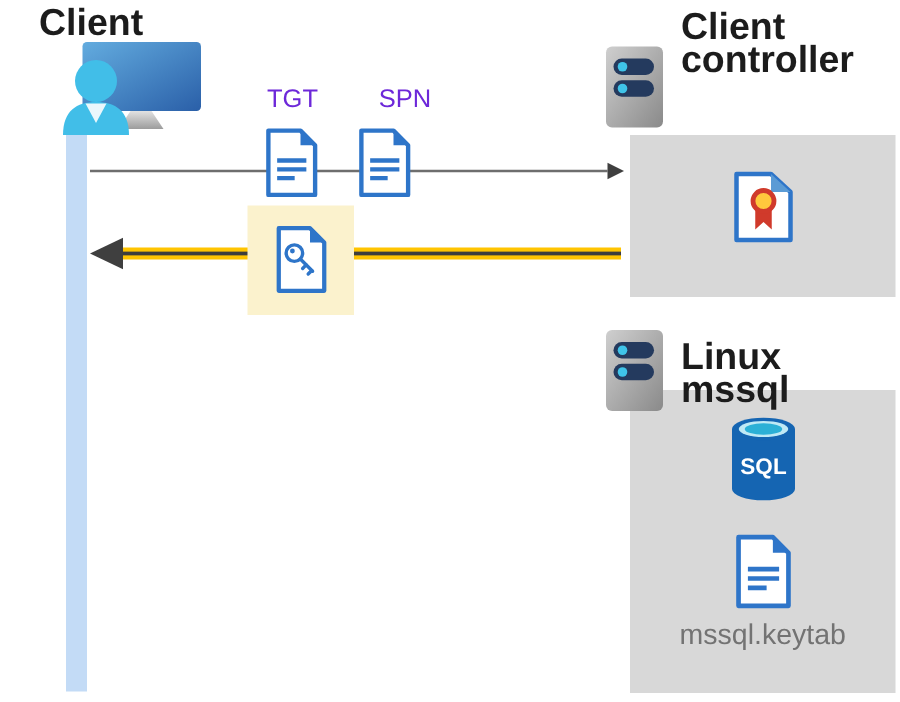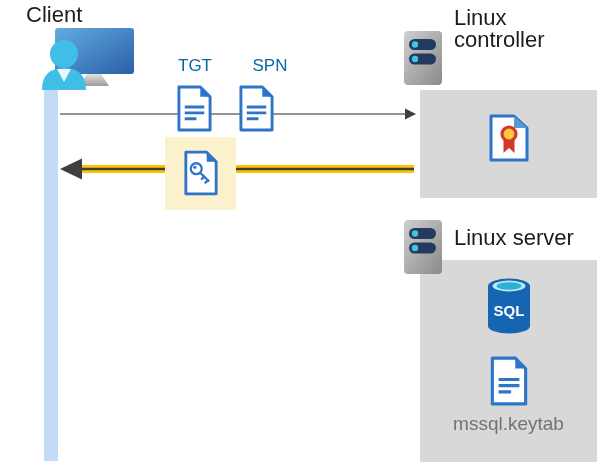--- a/index.html
+++ b/index.html
@@ -1,22 +1,22 @@
 <!DOCTYPE html>
 <html><head>
 <meta charset="utf-8">
 <style>
   html,body{margin:0;padding:0;background:#fff;}
   .canvas{
     position:relative;width:600px;height:468px;background:#ffffff;overflow:hidden;
     font-family:"Liberation Sans","DejaVu Sans",sans-serif;
   }
   .abs{position:absolute;}
-  .label-bold{font-weight:400;color:#1c1c1c;font-size:22px;line-height:22px;}
-  .label-plain{font-weight:400;color:#0369a1;font-size:17px;}
+  .label-bold{font-weight:700;color:#1c1c1c;font-size:25px;line-height:22px;}
+  .label-plain{font-weight:400;color:#6d28d9;font-size:17px;}
   .center{text-align:center;}
   .panel{background:#d8d8d8;z-index:1;}
   .timeline{background:#c3dbf6;z-index:1;}
   .highlight{background:#fbf2cd;z-index:3;}
   .z2{z-index:2;}
   .z4{z-index:4;}
   svg{display:block;}
 </style>
 </head>
 <body>
@@ -109,30 +109,30 @@
 
   <div class="abs highlight" style="left:165px;top:137px;width:71px;height:73px;"></div>
   <svg class="abs z4" style="left:183px;top:149px;" width="36" height="48" viewBox="0 0 38 50">
       <use href="#sym-doc-key"></use>
     </svg>
 
   <div class="abs panel" style="left:420px;top:90px;width:177px;height:108px;"></div>
   <svg class="abs z4" style="left:403px;top:30px;" width="40" height="56" viewBox="0 0 40 56">
       <use href="#sym-server"></use>
     </svg>
-  <div class="abs label-bold z4" style="left:454px;top:7px;width:135px;">Linux controller</div>
+  <div class="abs label-bold z4" style="left:454px;top:7px;width:135px;">Client controller</div>
   <svg class="abs z4" style="left:488px;top:113px;" width="42" height="50" viewBox="0 0 42 50">
       <use href="#sym-cert"></use>
     </svg>
 
   <div class="abs panel" style="left:420px;top:260px;width:177px;height:202px;"></div>
   <svg class="abs z4" style="left:403px;top:219px;" width="40" height="56" viewBox="0 0 40 56">
       <use href="#sym-server"></use>
     </svg>
-  <div class="abs label-bold z4" style="left:454px;top:227px;width:145px;">Linux server</div>
+  <div class="abs label-bold z4" style="left:454px;top:227px;width:145px;">Linux mssql</div>
 
   <svg class="abs z4" style="left:486px;top:277px;" width="46" height="58" viewBox="0 0 46 58">
     <path d="M2 9 L2 49 A21 7.5 0 0 0 44 49 L44 9 Z" fill="#1565B2"></path>
     <ellipse cx="23" cy="9" rx="21" ry="7.5" fill="#1565B2"></ellipse>
     <ellipse cx="23" cy="9" rx="16.5" ry="5.4" fill="#BFE9F5"></ellipse>
     <ellipse cx="23" cy="9" rx="12.5" ry="3.8" fill="#2CB0D6"></ellipse>
     <text x="23" y="39" text-anchor="middle" font-family="Liberation Sans, DejaVu Sans, sans-serif" font-size="15" font-weight="700" fill="#ffffff">SQL</text>
   </svg>
 
   <svg class="abs z4" style="left:489px;top:355px;" width="40" height="52" viewBox="0 0 38 50">

